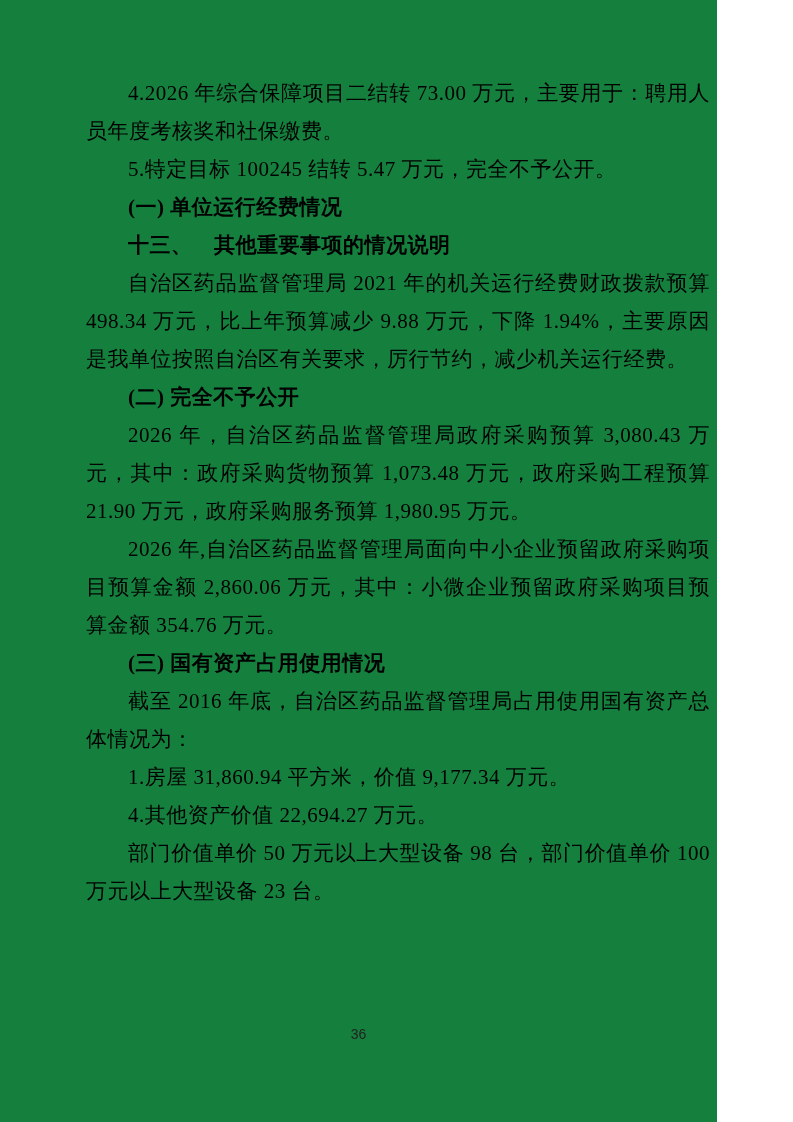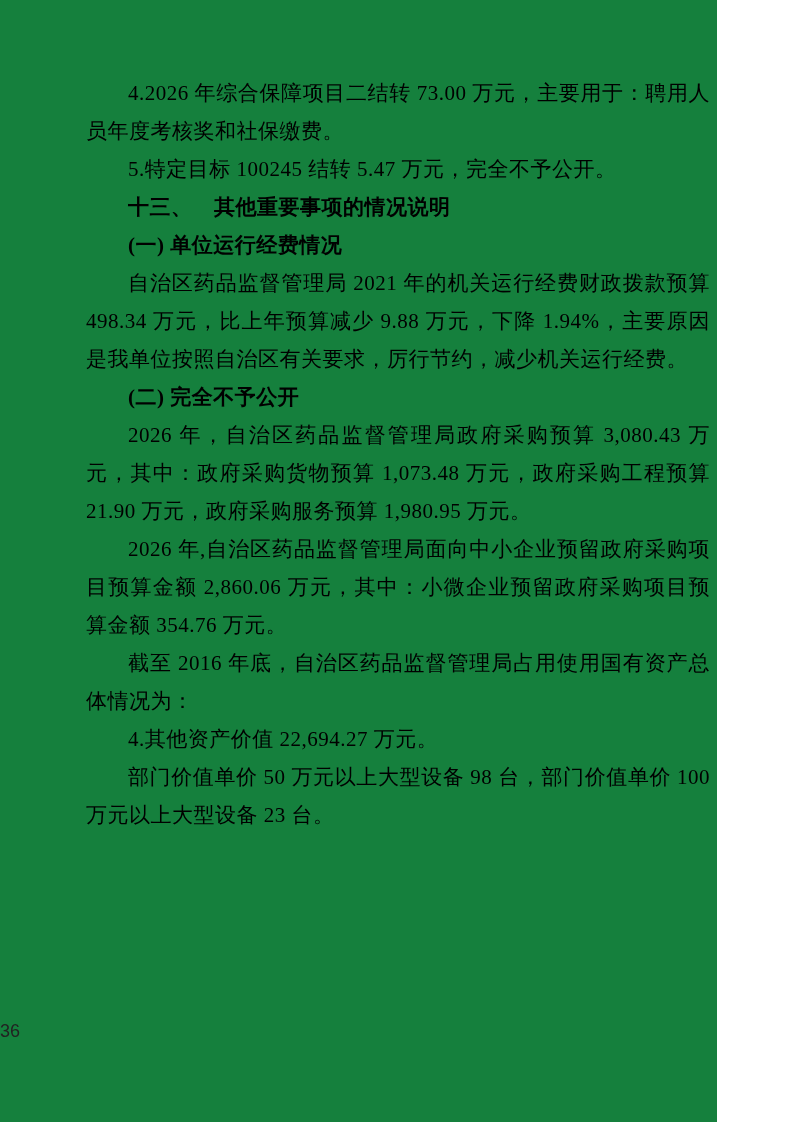--- a/index.html
+++ b/index.html
@@ -36,37 +36,39 @@
     text-indent: 2em;
     margin: 0;
     font-weight: bold;
     letter-spacing: 0.5px;
   }
   .page-num {
     position: absolute;
     left: 0;
     right: 0;
     bottom: 80px;
-    text-align: left;
+    text-align: center;
     font-family: "Liberation Sans", "DejaVu Sans", sans-serif;
-    font-size: 18px;
+    font-size: 14px;
     color: #222222;
   }
 </style>
 </head>
 <body>
 
 <div class="page">
   <div class="content">
     <p class="para">4.2026 年综合保障项目二结转 73.00 万元，主要用于：聘用人员年度考核奖和社保缴费。</p>
     <p class="para">5.特定目标 100245 结转 5.47 万元，完全不予公开。</p>
+    <p class="heading">(一) 单位运行经费情况</p>
     <p class="heading">十三、　其他重要事项的情况说明</p>
-    <p class="heading">(一) 单位运行经费情况</p>
     <p class="para">自治区药品监督管理局 2021 年的机关运行经费财政拨款预算 498.34 万元，比上年预算减少 9.88 万元，下降 1.94%，主要原因是我单位按照自治区有关要求，厉行节约，减少机关运行经费。</p>
     <p class="heading">(二) 完全不予公开</p>
     <p class="para">2026 年，自治区药品监督管理局政府采购预算 3,080.43 万元，其中：政府采购货物预算 1,073.48 万元，政府采购工程预算 21.90 万元，政府采购服务预算 1,980.95 万元。</p>
     <p class="para">2026 年,自治区药品监督管理局面向中小企业预留政府采购项目预算金额 2,860.06 万元，其中：小微企业预留政府采购项目预算金额 354.76 万元。</p>
+    <p class="heading">(三) 国有资产占用使用情况</p>
     <p class="para">截至 2016 年底，自治区药品监督管理局占用使用国有资产总体情况为：</p>
+    <p class="para">1.房屋 31,860.94 平方米，价值 9,177.34 万元。</p>
     <p class="para">4.其他资产价值 22,694.27 万元。</p>
     <p class="para">部门价值单价 50 万元以上大型设备 98 台，部门价值单价 100 万元以上大型设备 23 台。</p>
   </div>
   <div class="page-num">36</div>
 </div>
 
 </body></html>

